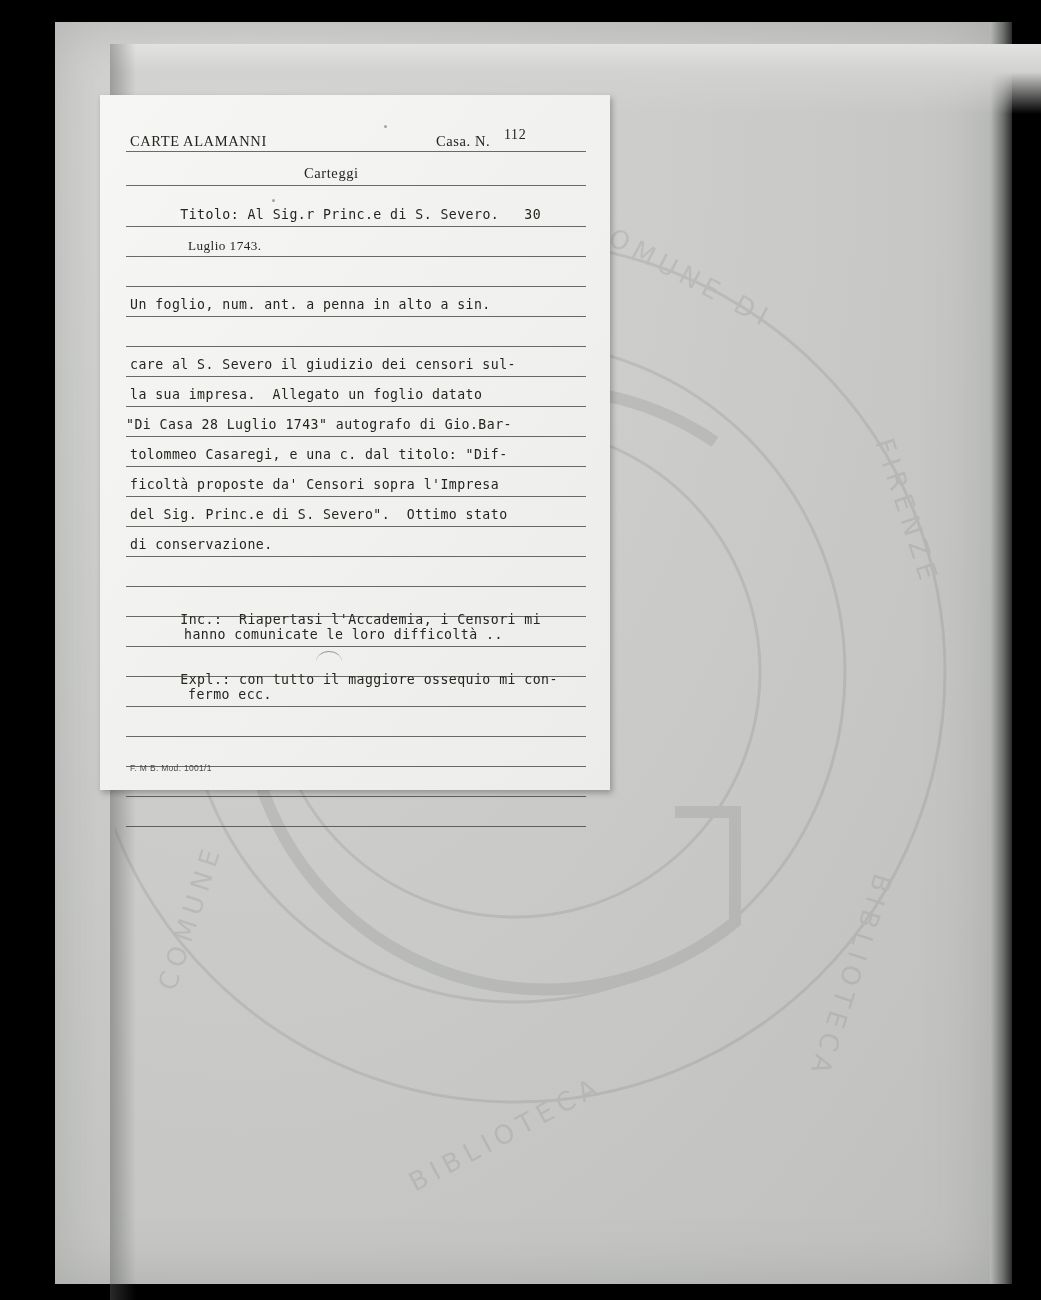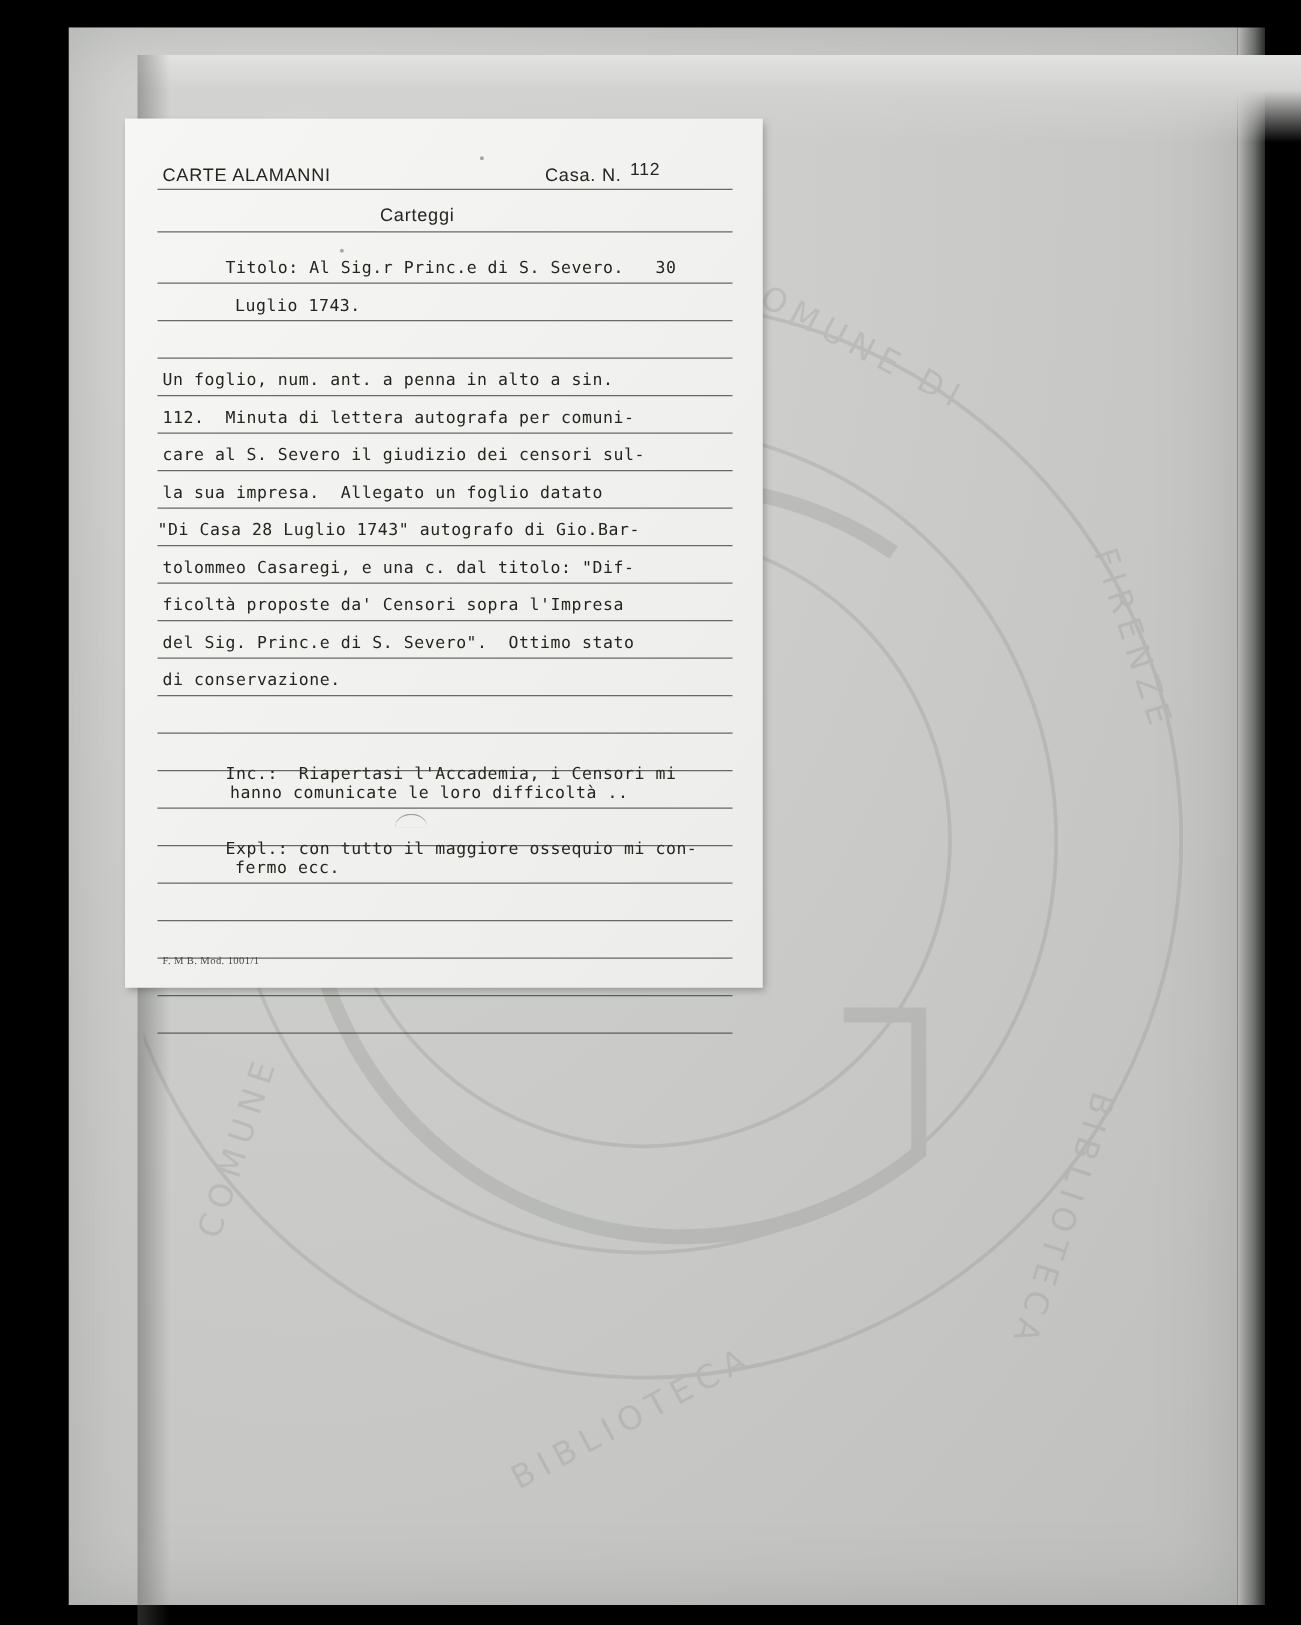--- a/index.html
+++ b/index.html
@@ -84,21 +84,21 @@
     box-shadow: 2px 3px 6px rgba(40,42,40,0.35);
   }
   #card-inner {
     position: absolute;
     left: 0; top: 0; right: 0; bottom: 0;
     background: linear-gradient(to bottom right, #f6f6f4, #ececeb);
   }
 
   .card-text {
     position: absolute;
-    font-family: Liberation Sans, sans-serif;
+    font-family: Liberation Serif, serif;
     color: #23251f;
     white-space: pre;
     letter-spacing: 0.6px;
     text-align: center;
   }
 
   
   #hdr-left {
     left: 30px; top: 38px;
     font-size: 14.5px;
@@ -137,21 +137,21 @@
     letter-spacing: 0.45px;
   }
 
   #footer-code {
     position: absolute;
     left: 30px;
     top: 668px;
     font-size: 8.5px;
     color: #4a4c46;
     letter-spacing: 0.3px;
-    font-family: Liberation Serif, serif;
+    font-family: Liberation Sans, sans-serif;
   }
 
   
   .speck {
     position: absolute;
     background: #6d6f69;
     border-radius: 50%;
     opacity: 0.6;
   }
   #curve-mark {
@@ -208,29 +208,28 @@
 
     <div class="card-text" id="subhdr">Carteggi</div>
 
     <div class="rule" style="top:90px;"></div>
 
     <div class="bodyline" style="top:97px;">
       <span>Titolo:</span><span> </span><span>Al Sig.r Princ.e di S. Severo.   30</span>
     </div>
     <div class="rule" style="top:131px;"></div>
 
-    <div class="bodyline" style="top:143px; left:88px;">Luglio 1743.</div>
+    <div class="bodyline" style="top:143px; left:88px;font-family:Liberation Serif, serif;">Luglio 1743.</div>
     <div class="rule" style="top:161px;"></div>
 
     <div class="rule" style="top:191px;"></div>
 
     <div class="bodyline" style="top:202px;">Un foglio, num. ant. a penna in alto a sin.</div>
     <div class="rule" style="top:221px;"></div>
 
-    <div class="bodyline" style="top:232px;">112.  Minuta di lettera autografa per comuni-</div>
     <div class="rule" style="top:251px;"></div>
 
     <div class="bodyline" style="top:262px;">care al S. Severo il giudizio dei censori sul-</div>
     <div class="rule" style="top:281px;"></div>
 
     <div class="bodyline" style="top:292px;">la sua impresa.  Allegato un foglio datato</div>
     <div class="rule" style="top:311px;"></div>
 
     <div class="bodyline" style="top:322px; left:26px;">"Di Casa 28 Luglio 1743" autografo di Gio.Bar-</div>
     <div class="rule" style="top:341px;"></div>

